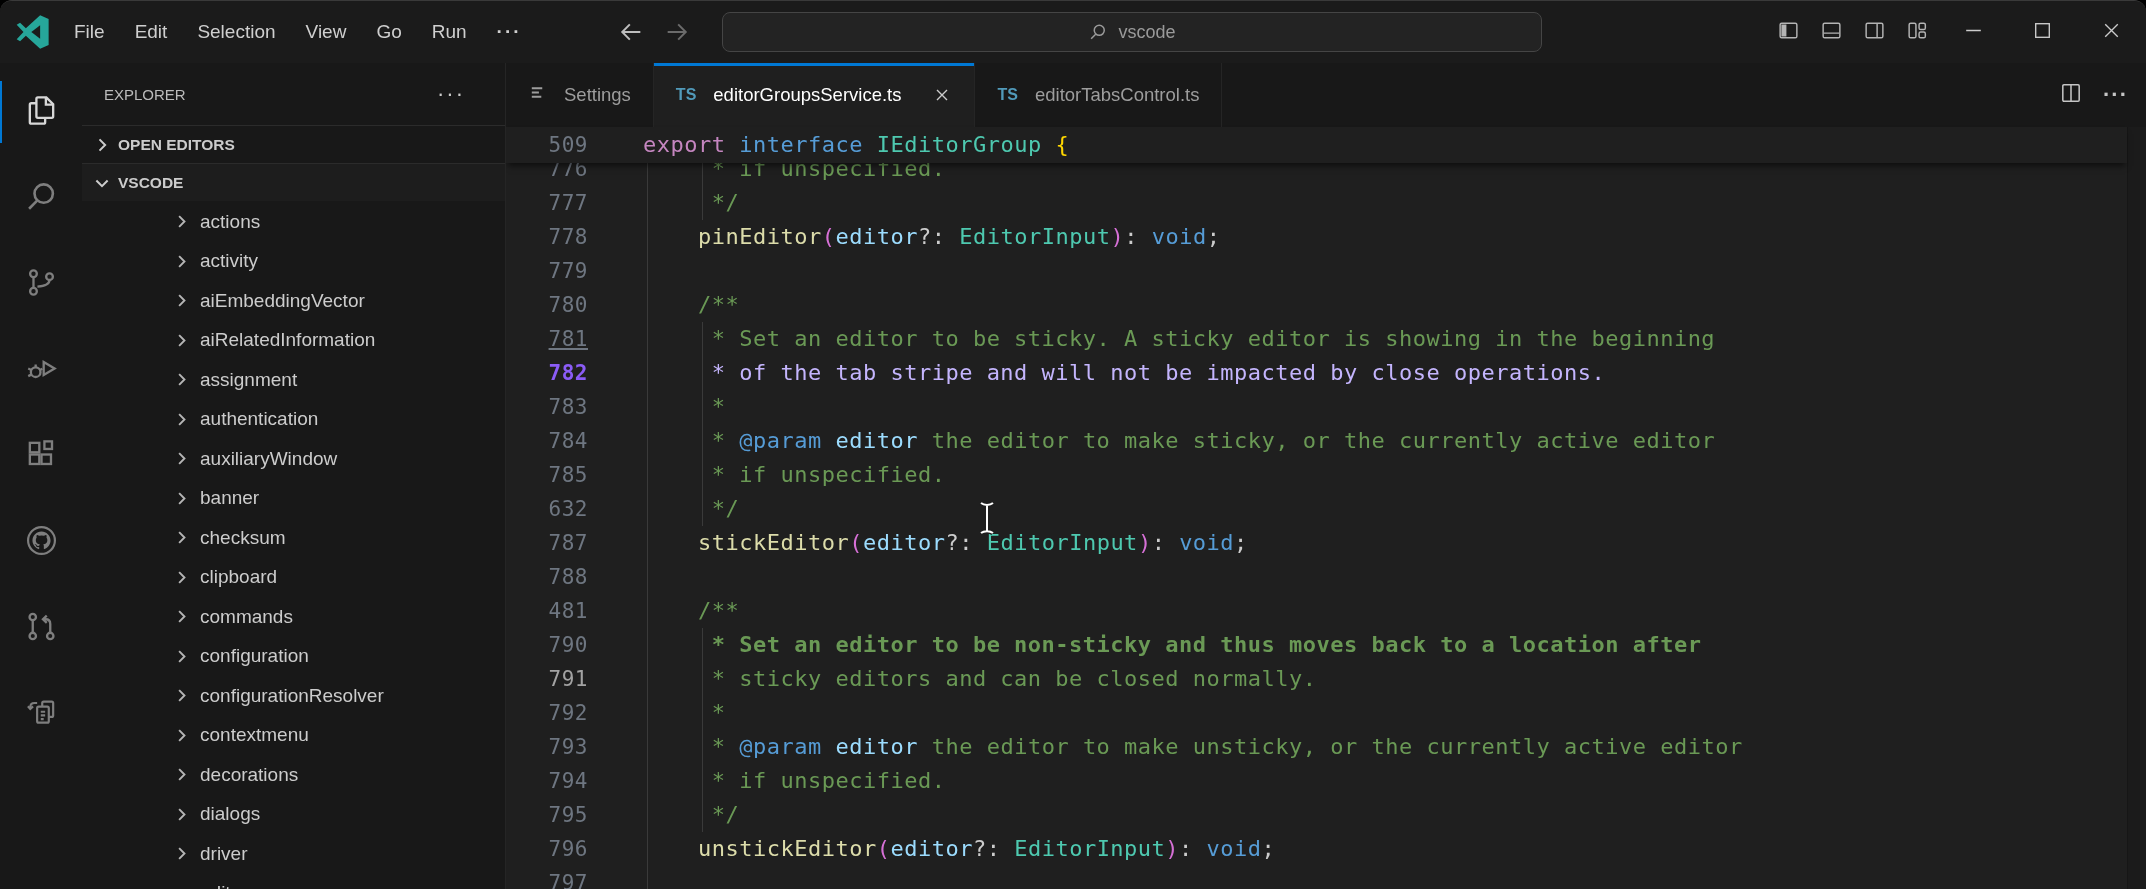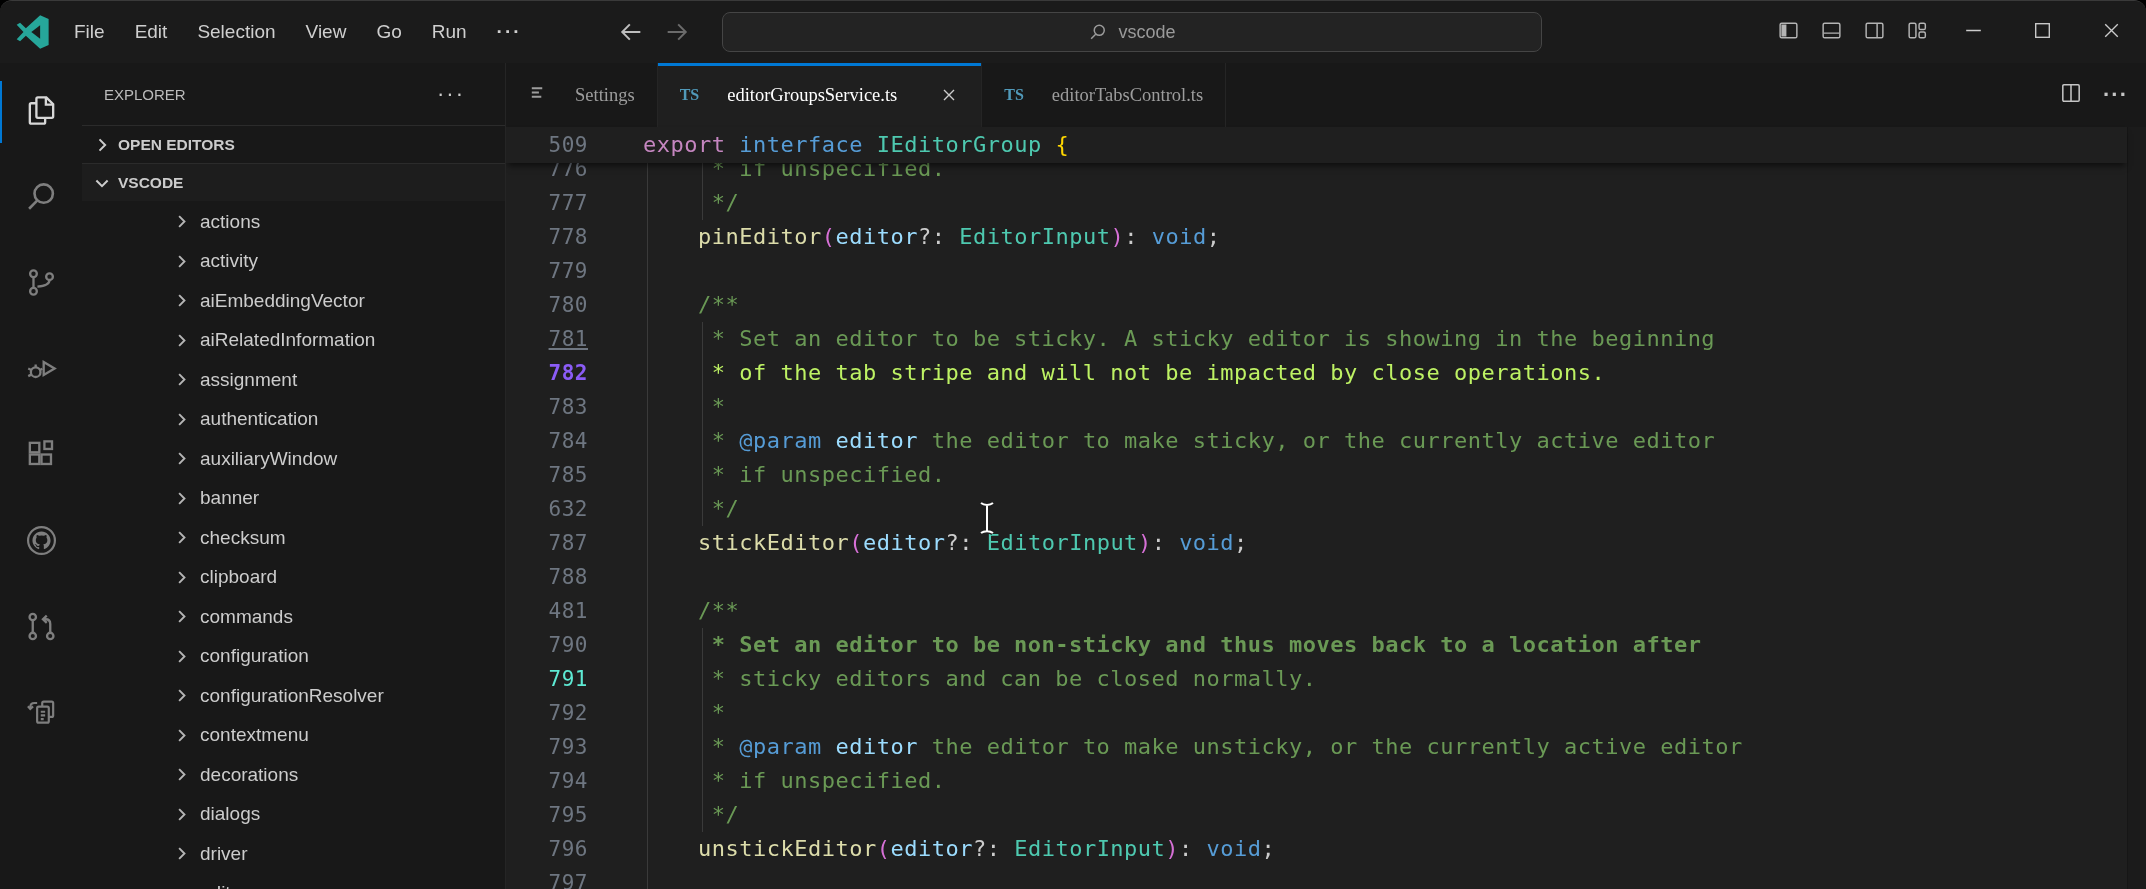--- a/index.html
+++ b/index.html
@@ -51,22 +51,22 @@
   .sb-section.highlight { background:#1d1d1d; }
   .sb-section .chev { width:20px; height:20px; color:#cccccc; }
   .sb-section .chev svg { width:20px; height:20px; }
   .tree { margin-top:1px; }
   .tree-item { height:39.5px; display:flex; align-items:center; padding-left:90px; gap:9px; font-size:19px; color:#cccccc; }
   .tree-item .chev { width:19px; height:19px; color:#b5b5b5; flex:none; }
   .tree-item .chev svg { width:19px; height:19px; }
   
   .editor-col { flex:1; position:relative; background:#1f1f1f; overflow:hidden; }
   .tabbar { height:64px; background:#181818; display:flex; align-items:stretch; position:relative; }
-  .tab { display:flex; align-items:center; gap:28px; padding:0 22px; font-size:18.5px; color:#9d9d9d;
-    border-right:1px solid #252525; position:relative; background:#181818;font-family:Liberation Serif, serif; }
+  .tab { display:flex; align-items:center; gap:17px; padding:0 22px; font-size:18.5px; color:#9d9d9d;
+    border-right:1px solid #252525; position:relative; background:#181818; }
   .tab.active { background:#1f1f1f; color:#ffffff; }
   .tab.active::before { content:''; position:absolute; top:0; left:0; right:0; height:3px; background:#0078d4; }
   .tab .ts-badge { font-weight:bold; font-size:16px; }
   .tab .tab-icon svg { width:19px; height:19px; }
   .tab .close { margin-left:14px; width:20px; height:20px; color:#cccccc; }
   .tab .close svg { width:20px; height:20px; }
   .tab-actions { position:absolute; right:18px; top:0; height:64px; display:flex; align-items:center; gap:20px; color:#c5c5c5; }
   .tab-actions .icon svg { width:24px; height:24px; }
   .tab-actions .more { font-size:22px; font-weight:bold; letter-spacing:1px; }
   .editor-body { position:absolute; top:64px; left:0; right:0; bottom:0; }
@@ -405,30 +405,30 @@
           <div class="guide" style="left:196px;top:25px;height:68px;"></div>
           <div class="guide" style="left:196px;top:195px;height:204px;"></div>
           <div class="guide" style="left:196px;top:501px;height:204px;"></div>
           <div id="code-lines">
               <div class="code-line"><div class="gutter" style="color: rgb(110, 118, 129);">776</div><div class="code-text"><span style="color: rgb(106, 153, 85);">     * if unspecified.</span></div></div>
               <div class="code-line"><div class="gutter" style="color: rgb(110, 118, 129);">777</div><div class="code-text"><span style="color: rgb(106, 153, 85);">     */</span></div></div>
               <div class="code-line"><div class="gutter" style="color: rgb(110, 118, 129);">778</div><div class="code-text"><span style="color: rgb(204, 204, 204);">    </span><span style="color: rgb(220, 220, 170);">pinEditor</span><span style="color: rgb(214, 112, 214);">(</span><span style="color: rgb(156, 220, 254);">editor</span><span style="color: rgb(204, 204, 204);">?: </span><span style="color: rgb(78, 201, 176);">EditorInput</span><span style="color: rgb(214, 112, 214);">)</span><span style="color: rgb(204, 204, 204);">: </span><span style="color: rgb(86, 156, 214);">void</span><span style="color: rgb(204, 204, 204);">;</span></div></div>
               <div class="code-line"><div class="gutter" style="color: rgb(110, 118, 129);">779</div><div class="code-text"></div></div>
               <div class="code-line"><div class="gutter" style="color: rgb(110, 118, 129);">780</div><div class="code-text"><span style="color: rgb(106, 153, 85);">    /**</span></div></div>
               <div class="code-line"><div class="gutter" style="color: rgb(110, 118, 129); text-decoration: underline;">781</div><div class="code-text"><span style="color: rgb(106, 153, 85);">     * Set an editor to be sticky. A sticky editor is showing in the beginning</span></div></div>
-              <div class="code-line"><div class="gutter" style="color: #8b5cf6; font-weight: bold;">782</div><div class="code-text"><span style="color: #bef264;">     * of the tab stripe and will not be impacted by close operations.</span></div></div>
+              <div class="code-line"><div class="gutter" style="color: #8b5cf6; font-weight: bold;">782</div><div class="code-text"><span style="color: #c4b5fd;">     * of the tab stripe and will not be impacted by close operations.</span></div></div>
               <div class="code-line"><div class="gutter" style="color: rgb(110, 118, 129);">783</div><div class="code-text"><span style="color: rgb(106, 153, 85);">     *</span></div></div>
               <div class="code-line"><div class="gutter" style="color: rgb(110, 118, 129);">784</div><div class="code-text"><span style="color: rgb(106, 153, 85);">     * </span><span style="color: rgb(86, 156, 214);">@param</span><span style="color: rgb(106, 153, 85);"> </span><span style="color: rgb(156, 220, 254);">editor</span><span style="color: rgb(106, 153, 85);"> the editor to make sticky, or the currently active editor</span></div></div>
               <div class="code-line"><div class="gutter" style="color: rgb(110, 118, 129);">785</div><div class="code-text"><span style="color: rgb(106, 153, 85);">     * if unspecified.</span></div></div>
               <div class="code-line"><div class="gutter" style="color: rgb(110, 118, 129);">632</div><div class="code-text"><span style="color: rgb(106, 153, 85);">     */</span></div></div>
               <div class="code-line"><div class="gutter" style="color: rgb(110, 118, 129);">787</div><div class="code-text"><span style="color: rgb(204, 204, 204);">    </span><span style="color: rgb(220, 220, 170);">stickEditor</span><span style="color: rgb(214, 112, 214);">(</span><span style="color: rgb(156, 220, 254);">editor</span><span style="color: rgb(204, 204, 204);">?: </span><span style="color: rgb(78, 201, 176);">EditorInput</span><span style="color: rgb(214, 112, 214);">)</span><span style="color: rgb(204, 204, 204);">: </span><span style="color: rgb(86, 156, 214);">void</span><span style="color: rgb(204, 204, 204);">;</span></div></div>
               <div class="code-line"><div class="gutter" style="color: rgb(110, 118, 129);">788</div><div class="code-text"></div></div>
               <div class="code-line"><div class="gutter" style="color: rgb(110, 118, 129);">481</div><div class="code-text"><span style="color: rgb(106, 153, 85);">    /**</span></div></div>
               <div class="code-line"><div class="gutter" style="color: rgb(110, 118, 129);">790</div><div class="code-text"><span style="color: rgb(106, 153, 85); font-weight: bold;">     * Set an editor to be non-sticky and thus moves back to a location after</span></div></div>
-              <div class="code-line"><div class="gutter" style="color: #5eead4;">791</div><div class="code-text"><span style="color: rgb(106, 153, 85);">     * sticky editors and can be closed normally.</span></div></div>
+              <div class="code-line"><div class="gutter" style="color: #a3a3a3;">791</div><div class="code-text"><span style="color: rgb(106, 153, 85);">     * sticky editors and can be closed normally.</span></div></div>
               <div class="code-line"><div class="gutter" style="color: rgb(110, 118, 129);">792</div><div class="code-text"><span style="color: rgb(106, 153, 85);">     *</span></div></div>
               <div class="code-line"><div class="gutter" style="color: rgb(110, 118, 129);">793</div><div class="code-text"><span style="color: rgb(106, 153, 85);">     * </span><span style="color: rgb(86, 156, 214);">@param</span><span style="color: rgb(106, 153, 85);"> </span><span style="color: rgb(156, 220, 254);">editor</span><span style="color: rgb(106, 153, 85);"> the editor to make unsticky, or the currently active editor</span></div></div>
               <div class="code-line"><div class="gutter" style="color: rgb(110, 118, 129);">794</div><div class="code-text"><span style="color: rgb(106, 153, 85);">     * if unspecified.</span></div></div>
               <div class="code-line"><div class="gutter" style="color: rgb(110, 118, 129);">795</div><div class="code-text"><span style="color: rgb(106, 153, 85);">     */</span></div></div>
               <div class="code-line"><div class="gutter" style="color: rgb(110, 118, 129);">796</div><div class="code-text"><span style="color: rgb(204, 204, 204);">    </span><span style="color: rgb(220, 220, 170);">unstickEditor</span><span style="color: rgb(214, 112, 214);">(</span><span style="color: rgb(156, 220, 254);">editor</span><span style="color: rgb(204, 204, 204);">?: </span><span style="color: rgb(78, 201, 176);">EditorInput</span><span style="color: rgb(214, 112, 214);">)</span><span style="color: rgb(204, 204, 204);">: </span><span style="color: rgb(86, 156, 214);">void</span><span style="color: rgb(204, 204, 204);">;</span></div></div>
               <div class="code-line"><div class="gutter" style="color: rgb(110, 118, 129);">797</div><div class="code-text"></div></div>
             </div>
         </div>
         <div class="sticky-row">
           <div class="code-line" id="sticky-line"><div class="gutter" style="color: rgb(110, 118, 129);">509</div><div class="code-text"><span style="color: rgb(197, 134, 192);">export</span><span style="color: rgb(204, 204, 204);"> </span><span style="color: rgb(86, 156, 214);">interface</span><span style="color: rgb(204, 204, 204);"> </span><span style="color: rgb(78, 201, 176);">IEditorGroup</span><span style="color: rgb(204, 204, 204);"> </span><span style="color: rgb(255, 215, 0);">{</span></div></div>

